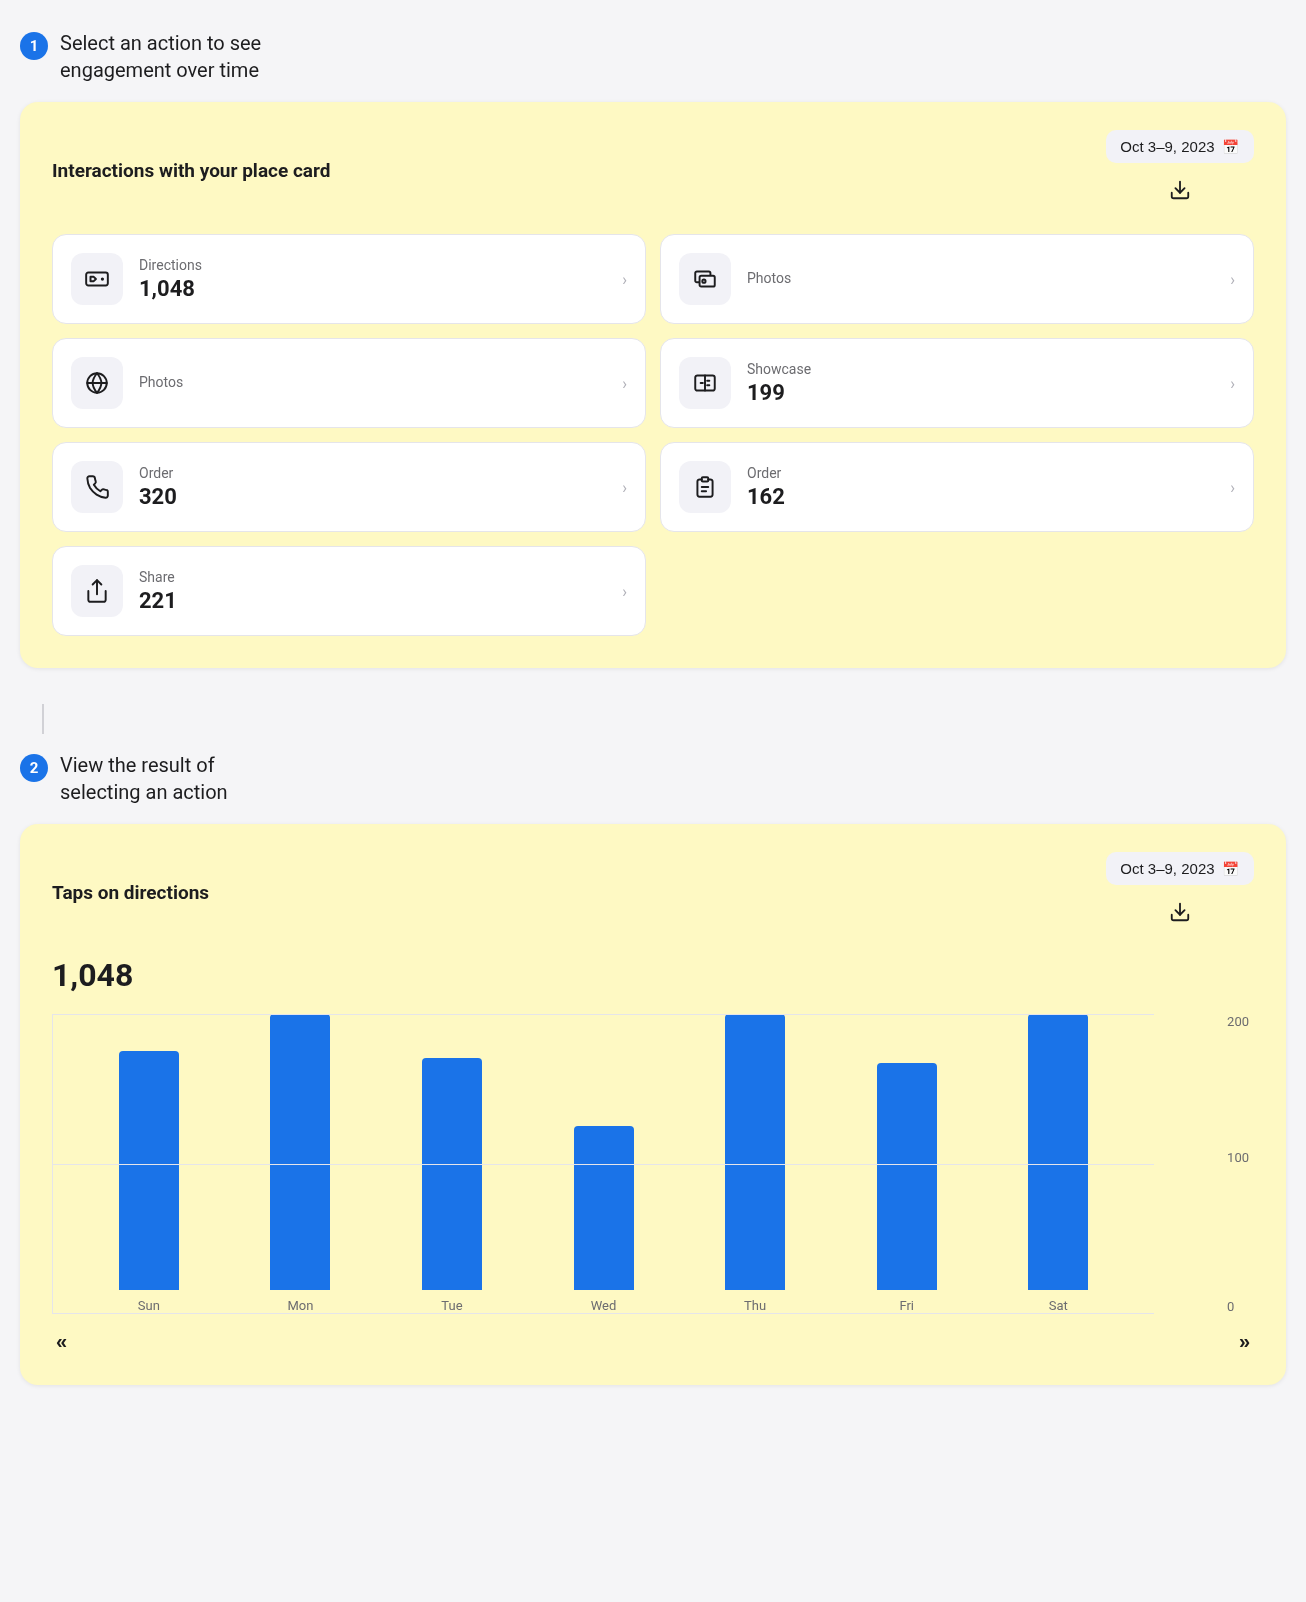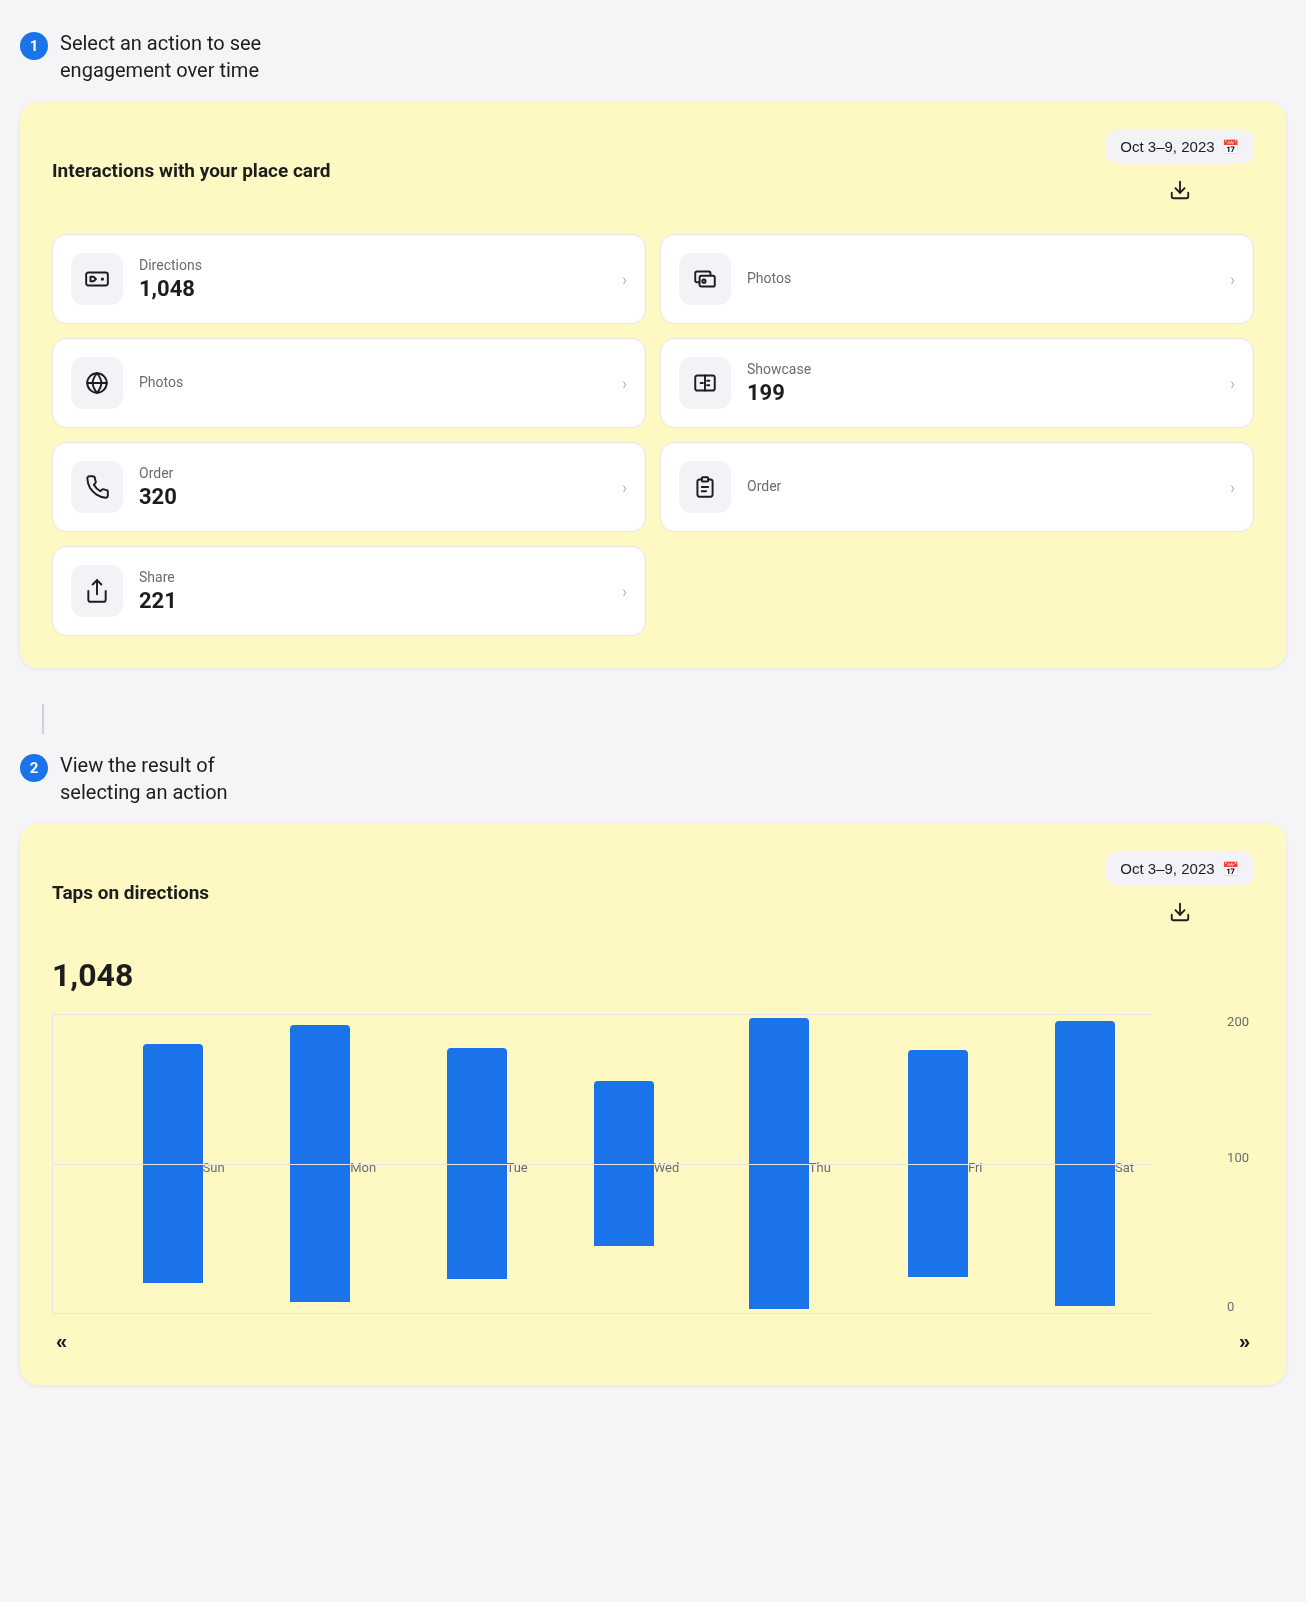--- a/index.html
+++ b/index.html
@@ -157,21 +157,21 @@
       display: flex;
       align-items: flex-end;
       height: 100%;
       padding: 0 20px;
       gap: 0;
     }
 
     .bar-group {
       flex: 1;
       display: flex;
-      flex-direction: row;
+      flex-direction: column;
       align-items: center;
       height: 100%;
       justify-content: flex-end;
     }
 
     .bar {
       width: 60px;
       background: #1a73e8;
       border-radius: 4px 4px 0 0;
     }
@@ -326,20 +326,21 @@
       <div class="metric-item">
     <div class="metric-icon-wrap">
       <svg viewBox="0 0 24 24" fill="none" stroke="#1d1d1f" stroke-width="1.8" stroke-linecap="round" stroke-linejoin="round">
     <path d="M9 5H7a2 2 0 0 0-2 2v12a2 2 0 0 0 2 2h10a2 2 0 0 0 2-2V7a2 2 0 0 0-2-2h-2"></path>
     <rect x="9" y="3" width="6" height="4" rx="1"></rect>
     <path d="M9 12h6M9 16h4"></path>
   </svg>
     </div>
     <div class="metric-info">
       <div class="metric-label">Order</div>
+      <div class="metric-value">162</div>
     </div>
     <span class="metric-chevron">›</span>
   </div>
       <div class="metric-item">
     <div class="metric-icon-wrap">
       <svg viewBox="0 0 24 24" fill="none" stroke="#1d1d1f" stroke-width="1.8" stroke-linecap="round" stroke-linejoin="round">
     <path d="M4 12v8a2 2 0 0 0 2 2h12a2 2 0 0 0 2-2v-8"></path>
     <polyline points="16 6 12 2 8 6"></polyline>
     <line x1="12" y1="2" x2="12" y2="15"></line>
   </svg>

